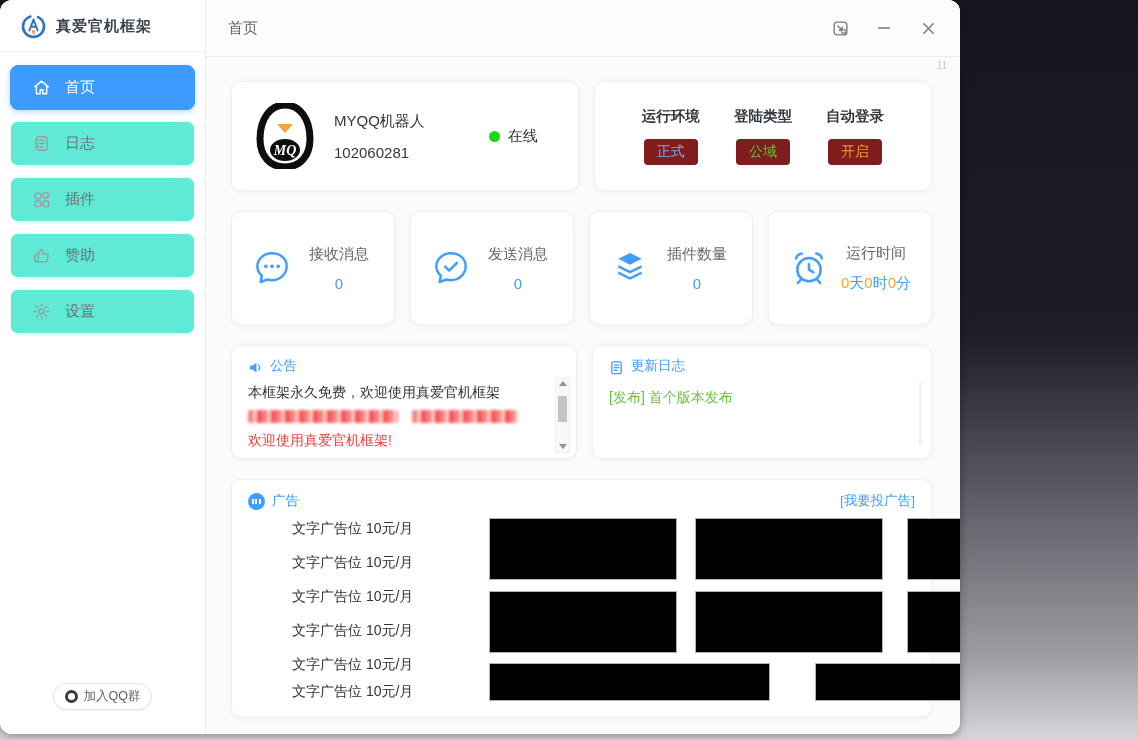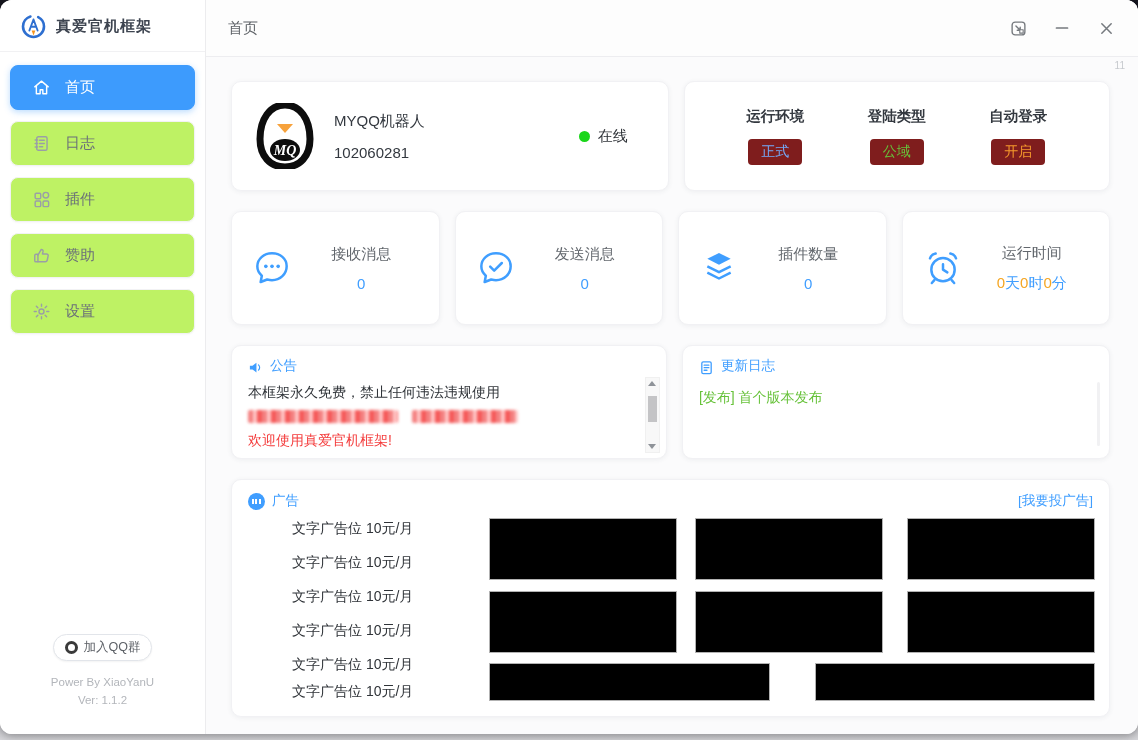--- a/index.html
+++ b/index.html
@@ -1,32 +1,32 @@
 <!DOCTYPE html>
 <html><head>
 <meta charset="utf-8">
 <style>
   * { margin:0; padding:0; box-sizing:border-box; }
   html,body { width:1138px; height:740px; overflow:hidden;
     font-family:"Liberation Sans","DejaVu Sans",sans-serif;
     background:linear-gradient(180deg,#16161f 0%,#1d1d2a 45%,#9a9aa0 88%,#d6d6da 100%);}
-  .window { position:absolute; left:0; top:0; width:1138px; height:734px;
+  .window { position:absolute; left:0; top:0; width:960px; height:734px;
     background:#fff; border-radius:12px; overflow:hidden; display:flex;
     box-shadow:0 2px 10px rgba(0,0,0,.35);}
   
   .sidebar { width:206px; background:#fff; border-right:1px solid #ececee;
     display:flex; flex-direction:column; position:relative; flex-shrink:0;}
   .logo-row { display:flex; align-items:center; gap:9px; padding:13px 0 11px 20px;
     border-bottom:1px solid #f1f1f3; margin-bottom:13px;}
   .logo-box { width:27px; height:27px; }
   .app-title { font-size:15px; font-weight:bold; color:#3d4450; letter-spacing:1px;}
   .menu { padding:0 10px; }
   .menu-item { height:45px; display:flex; align-items:center; gap:14px;
     padding-left:21px; margin-bottom:11px; border-radius:8px; cursor:pointer;
-    background:#bef264; border:1px solid #f2f2f4; box-shadow:0 1px 2px rgba(0,0,0,.03);
+    background:#5eead4; border:1px solid #f2f2f4; box-shadow:0 1px 2px rgba(0,0,0,.03);
     color:#6b7178; font-size:15px;}
   .menu-item svg { stroke:#9a9fa6; }
   .menu-item.active { background:#3d9bfd; border-color:#3d9bfd; color:#fff;
     box-shadow:0 2px 6px rgba(61,155,253,.35);}
   .menu-item.active svg { stroke:#fff; }
   .sidebar-bottom { position:absolute; bottom:24px; left:0; right:0; text-align:center;}
   .qq-btn { display:inline-flex; align-items:center; gap:6px; padding:4px 11px;
     border:1px solid #e2e5ea; border-radius:14px; background:#fff; cursor:pointer;
     font-size:12.5px; color:#5c6066; box-shadow:0 1px 2px rgba(0,0,0,.05);}
   .qq-ico { width:13px; height:13px; border-radius:50%; border:3.5px solid #3a3a3a; background:#fff;}
@@ -148,24 +148,20 @@
           <path d="M12 2.8 v2.6 M12 18.6 v2.6 M2.8 12 h2.6 M18.6 12 h2.6 M5.5 5.5 l1.9 1.9 M16.6 16.6 l1.9 1.9 M18.5 5.5 l-1.9 1.9 M7.4 16.6 l-1.9 1.9"></path>
         </svg>
         <span>设置</span>
       </div>
     </nav>
     <div class="sidebar-bottom">
       <button class="qq-btn">
         <span class="qq-ico"></span>
         <span>加入QQ群</span>
       </button>
-      <div class="power">
-        <div>Power By XiaoYanU</div>
-        <div>Ver: 1.1.2</div>
-      </div>
     </div>
   </aside>
 
   <div class="main">
     <div class="topbar">
       <span class="topbar-title">首页</span>
       <div class="win-controls">
         <span class="win-btn">
           <svg width="17" height="17" viewBox="0 0 20 20" fill="none" stroke="#75797e" stroke-width="1.6" stroke-linecap="round" stroke-linejoin="round">
             <rect x="2.5" y="2.5" width="15" height="15" rx="3.5"></rect>
@@ -273,21 +269,21 @@
 
       <div class="row">
         <div class="card card-notice">
           <div class="panel-head">
             <svg width="15" height="15" viewBox="0 0 16 16" fill="none" stroke="#409eff" stroke-width="1.4" stroke-linejoin="round">
               <path d="M2 6 v4 h2.8 L9 13.2 V2.8 L4.8 6 Z" fill="#409eff" stroke="none"></path>
               <path d="M11.2 5.2 a4 4 0 0 1 0 5.6" stroke-linecap="round"></path>
             </svg>
             <span>公告</span>
           </div>
-          <div class="n-line1">本框架永久免费，禁止任何违法违规使用</div>
+          <div class="n-line1">本框架永久免费，欢迎使用真爱官机框架</div>
           <div class="n-line2">
             <span class="censor-red" style="width:150px"></span>
             <span class="censor-red" style="width:106px"></span>
           </div>
           <div class="n-line3">欢迎使用真爱官机框架!</div>
           <div class="vscroll">
             <span class="arr arr-up"></span>
             <span class="thumb"></span>
             <span class="arr arr-dn"></span>
           </div>

